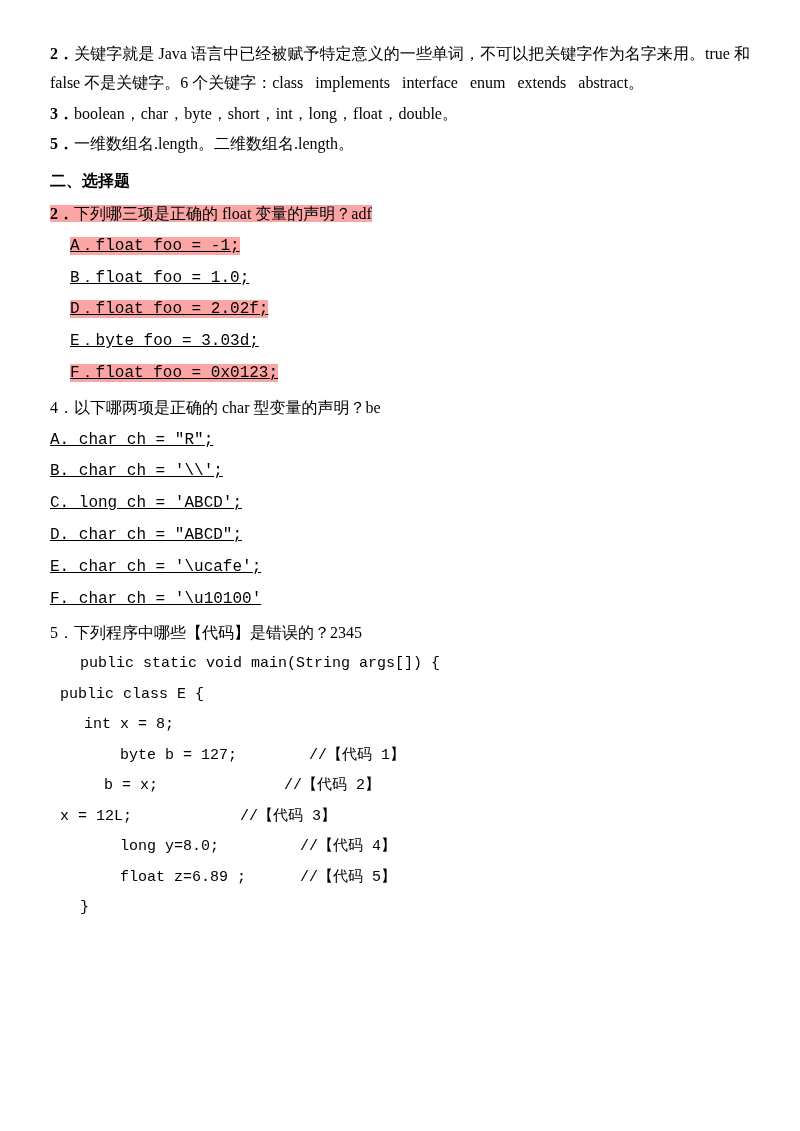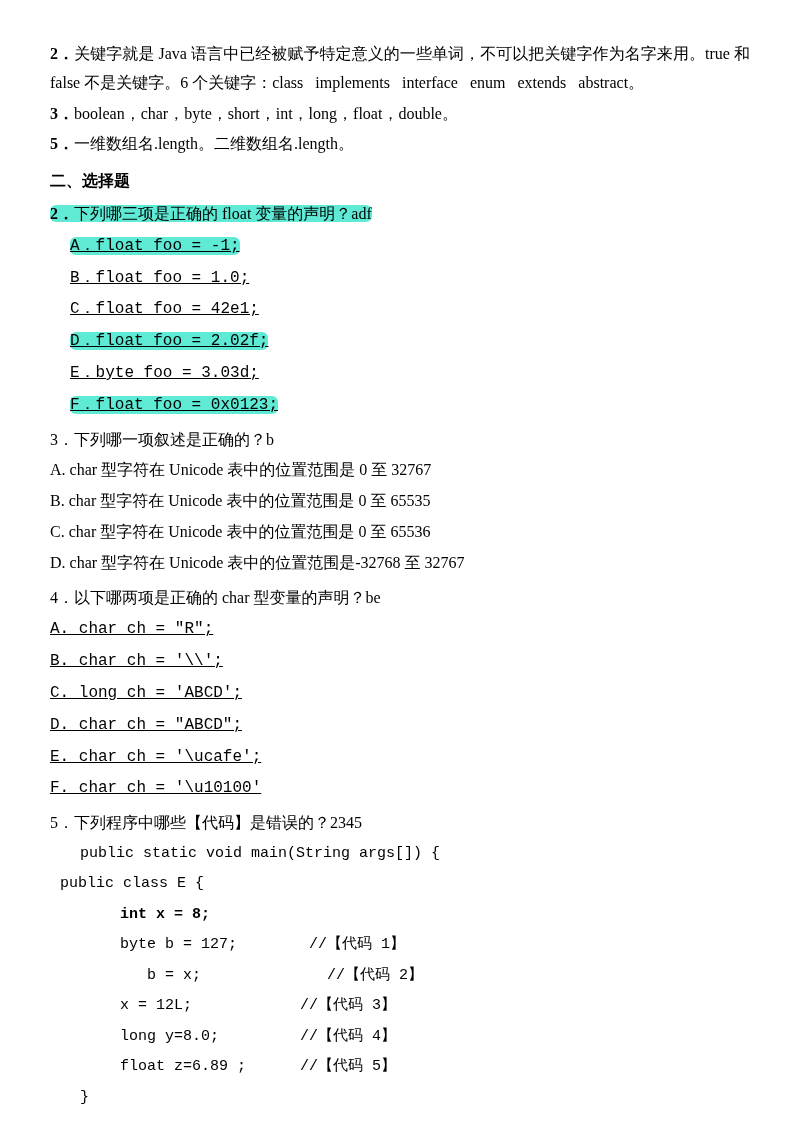--- a/index.html
+++ b/index.html
@@ -18,22 +18,21 @@
     .indent {
       margin-left: 20px;
     }
     .code-block {
       font-family: "Courier New", Courier, monospace;
       font-size: 15px;
       line-height: 1.9;
       margin-left: 10px;
     }
     .highlight-yellow {
-      background-color: #5eead4;
-      border-radius: 6px;
+      background-color: #fca5a5;
     }
     .bold {
       font-weight: bold;
     }
     p {
       margin-bottom: 2px;
       text-align: justify;
     }
     .mono {
       font-family: "Courier New", Courier, monospace;
@@ -67,65 +66,53 @@
       <span class="highlight-yellow"><span class="bold">2．</span>下列哪三项是正确的 float 变量的声明？adf</span>
     </p>
     <div class="indent">
       <p>
         <span class="highlight-yellow mono">A．float foo = -1;</span>
       </p>
       <p>
         <span class="mono">B．float foo = 1.0;</span>
       </p>
       <p>
-        <span class="mono">C．float foo = 42e1;</span>
-      </p>
-      <p>
         <span class="highlight-yellow mono">D．float foo = 2.02f;</span>
       </p>
       <p>
         <span class="mono">E．byte foo = 3.03d;</span>
       </p>
       <p>
         <span class="highlight-yellow mono">F．float foo = 0x0123;</span>
       </p>
     </div>
   </div>
 
-  <div style="margin-top: 6px;">
-    <p>3．下列哪一项叙述是正确的？b</p>
-    <div>
-      <p>A. char 型字符在 Unicode 表中的位置范围是 0 至 32767</p>
-      <p>B. char 型字符在 Unicode 表中的位置范围是 0 至 65535</p>
-      <p>C. char 型字符在 Unicode 表中的位置范围是 0 至 65536</p>
-      <p>D. char 型字符在 Unicode 表中的位置范围是-32768 至 32767</p>
-    </div>
-  </div>
 
   <div style="margin-top: 6px;">
     <p>4．以下哪两项是正确的 char 型变量的声明？be</p>
     <div>
       <p><span class="mono">A.  char ch = ″R″;</span></p>
       <p><span class="mono">B.  char ch = '\\';</span></p>
       <p><span class="mono">C.  long ch = 'ABCD';</span></p>
       <p><span class="mono">D.  char ch = ″ABCD″;</span></p>
       <p><span class="mono">E.  char ch = '\ucafe';</span></p>
       <p><span class="mono">F.  char ch = '\u10100'</span></p>
     </div>
   </div>
 
   <div style="margin-top: 6px;">
     <p>5．下列程序中哪些【代码】是错误的？2345</p>
     <div class="code-block">
       <p style="margin-left:20px;">public static void main(String args[]) {</p>
       <p>public class E {</p>
-      <p style="margin-left:60px;font-weight:bold;">int x = 8;</p>
+      <p style="margin-left:24px;">int x = 8;</p>
       <p style="margin-left:60px;">byte b = 127;&nbsp;&nbsp;&nbsp;&nbsp;&nbsp;&nbsp;&nbsp;&nbsp;//【代码 1】</p>
-      <p style="margin-left:87px;">b = x;&nbsp;&nbsp;&nbsp;&nbsp;&nbsp;&nbsp;&nbsp;&nbsp;&nbsp;&nbsp;&nbsp;&nbsp;&nbsp;&nbsp;//【代码 2】</p>
-      <p style="margin-left:60px;">x = 12L;&nbsp;&nbsp;&nbsp;&nbsp;&nbsp;&nbsp;&nbsp;&nbsp;&nbsp;&nbsp;&nbsp;&nbsp;//【代码 3】</p>
+      <p style="margin-left:44px;">b = x;&nbsp;&nbsp;&nbsp;&nbsp;&nbsp;&nbsp;&nbsp;&nbsp;&nbsp;&nbsp;&nbsp;&nbsp;&nbsp;&nbsp;//【代码 2】</p>
+      <p style="">x = 12L;&nbsp;&nbsp;&nbsp;&nbsp;&nbsp;&nbsp;&nbsp;&nbsp;&nbsp;&nbsp;&nbsp;&nbsp;//【代码 3】</p>
       <p style="margin-left:60px;">long y=8.0;&nbsp;&nbsp;&nbsp;&nbsp;&nbsp;&nbsp;&nbsp;&nbsp;&nbsp;//【代码 4】</p>
       <p style="margin-left:60px;">float z=6.89 ;&nbsp;&nbsp;&nbsp;&nbsp;&nbsp;&nbsp;//【代码 5】</p>
       <p style="margin-left:20px;">}</p>
 
     </div>
   </div>
 
 </div>
 
 </body></html>

